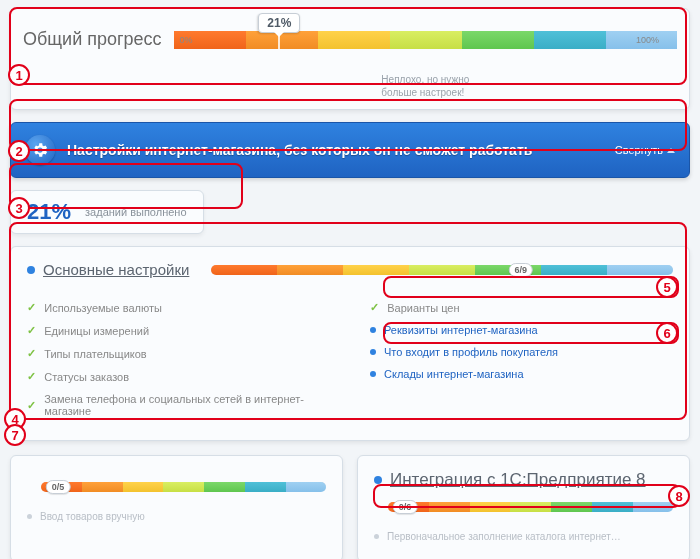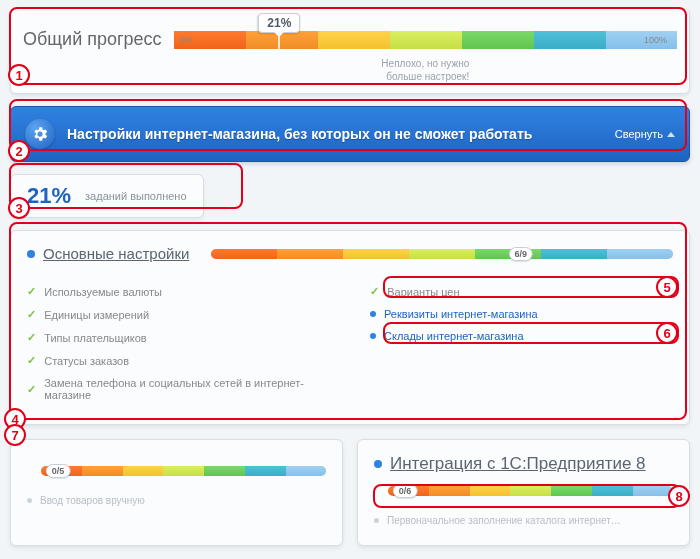--- a/index.html
+++ b/index.html
@@ -38,39 +38,39 @@
   .seg.c4 { background: linear-gradient(#d9ee62,#c7df45); }
   .seg.c5 { background: linear-gradient(#7bd86a,#5fc64f); }
   .seg.c6 { background: linear-gradient(#4fc0d8,#3aaec6); }
   .seg.c7 { background: linear-gradient(#9fd0f2,#86c0ea); }
 
   .multibar .end-label {
     position: absolute; top: 50%; transform: translateY(-50%);
     font-size: 9px; color: #888;
   }
   .multibar .end-label.left  { left: 6px; }
-  .multibar .end-label.right { right: 10px; }
+  .multibar .end-label.right { right: 18px; }
 
   .marker {
     position: absolute; top: -18px; transform: translateX(-50%);
     background: #fff; border: 1px solid #c7ced6; border-radius: 4px;
     font-size: 12px; font-weight: bold; color: #4f5a66;
     padding: 2px 8px; box-shadow: 0 1px 2px rgba(0,0,0,0.15);
   }
   .marker::after {
     content:""; position:absolute; bottom:-5px; left:50%; transform:translateX(-50%);
     border-left:5px solid transparent; border-right:5px solid transparent;
     border-top:5px solid #fff;
   }
   .marker-line {
     position:absolute; top:0; bottom:0; width:2px; background:rgba(255,255,255,0.8);
     transform: translateX(-50%);
   }
 
-  .overall-caption { margin-top: 8px; font-size: 10px; color: #9aa2ab; text-align: right; line-height: 1.3; }
+  .overall-caption { margin-top: 24px; font-size: 10px; color: #9aa2ab; text-align: left; line-height: 1.3; }
 
   
   .banner {
     margin-top: 12px;
     background: linear-gradient(#2f82e0, #1f63c2);
     border: 1px solid #1a55a8;
     border-radius: 6px;
     color: #fff;
     display: flex; align-items: center;
     padding: 12px 14px;
@@ -229,20 +229,24 @@
         <div class="row-item">
             <span class="ico-check">✓</span>
             <span class="lbl done">Варианты цен</span>
           </div>
         <div class="row-item">
             <span class="ico-bullet"></span>
             <span class="lbl todo">Реквизиты интернет-магазина</span>
           </div>
         <div class="row-item">
             <span class="ico-bullet"></span>
+            <span class="lbl todo">Что входит в профиль покупателя</span>
+          </div>
+        <div class="row-item">
+            <span class="ico-bullet"></span>
             <span class="lbl todo">Склады интернет-магазина</span>
           </div>
       </div>
     </div>
   </div>
 
   <div class="bottom">
     <div class="card section">
       <div class="section-bar-wrap" style="margin-top:12px;">
         <div class="section-bar">

